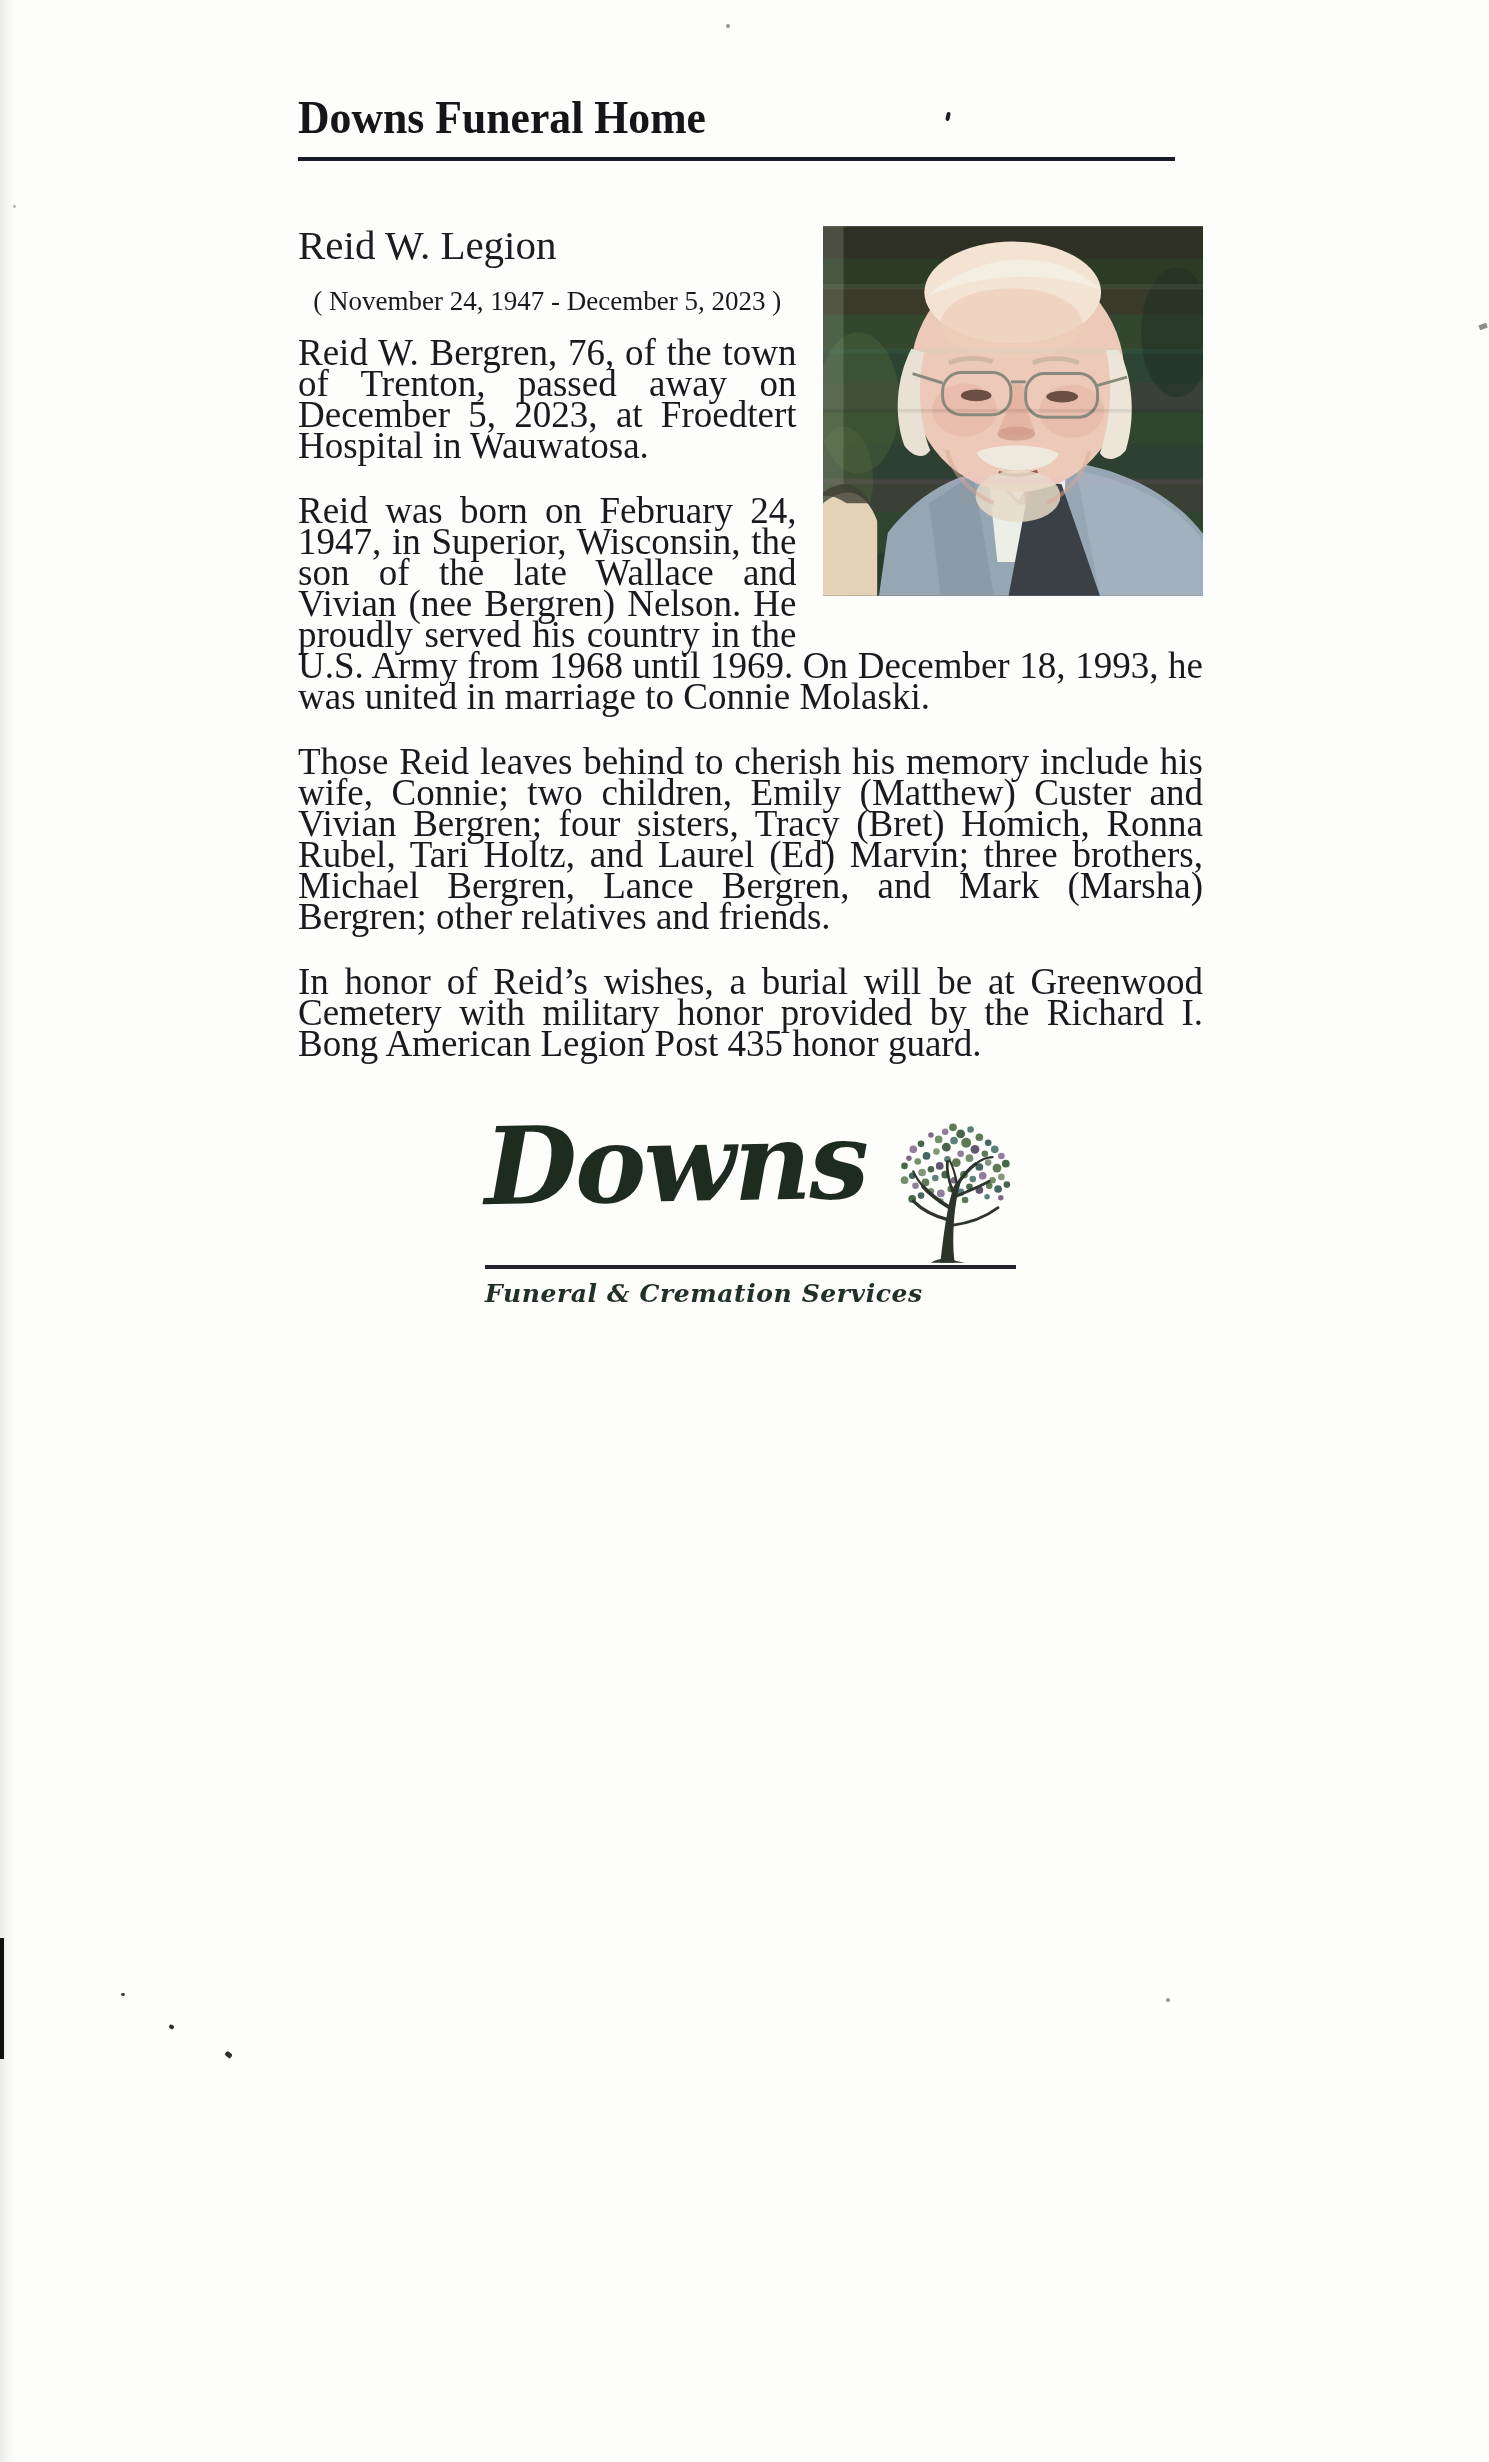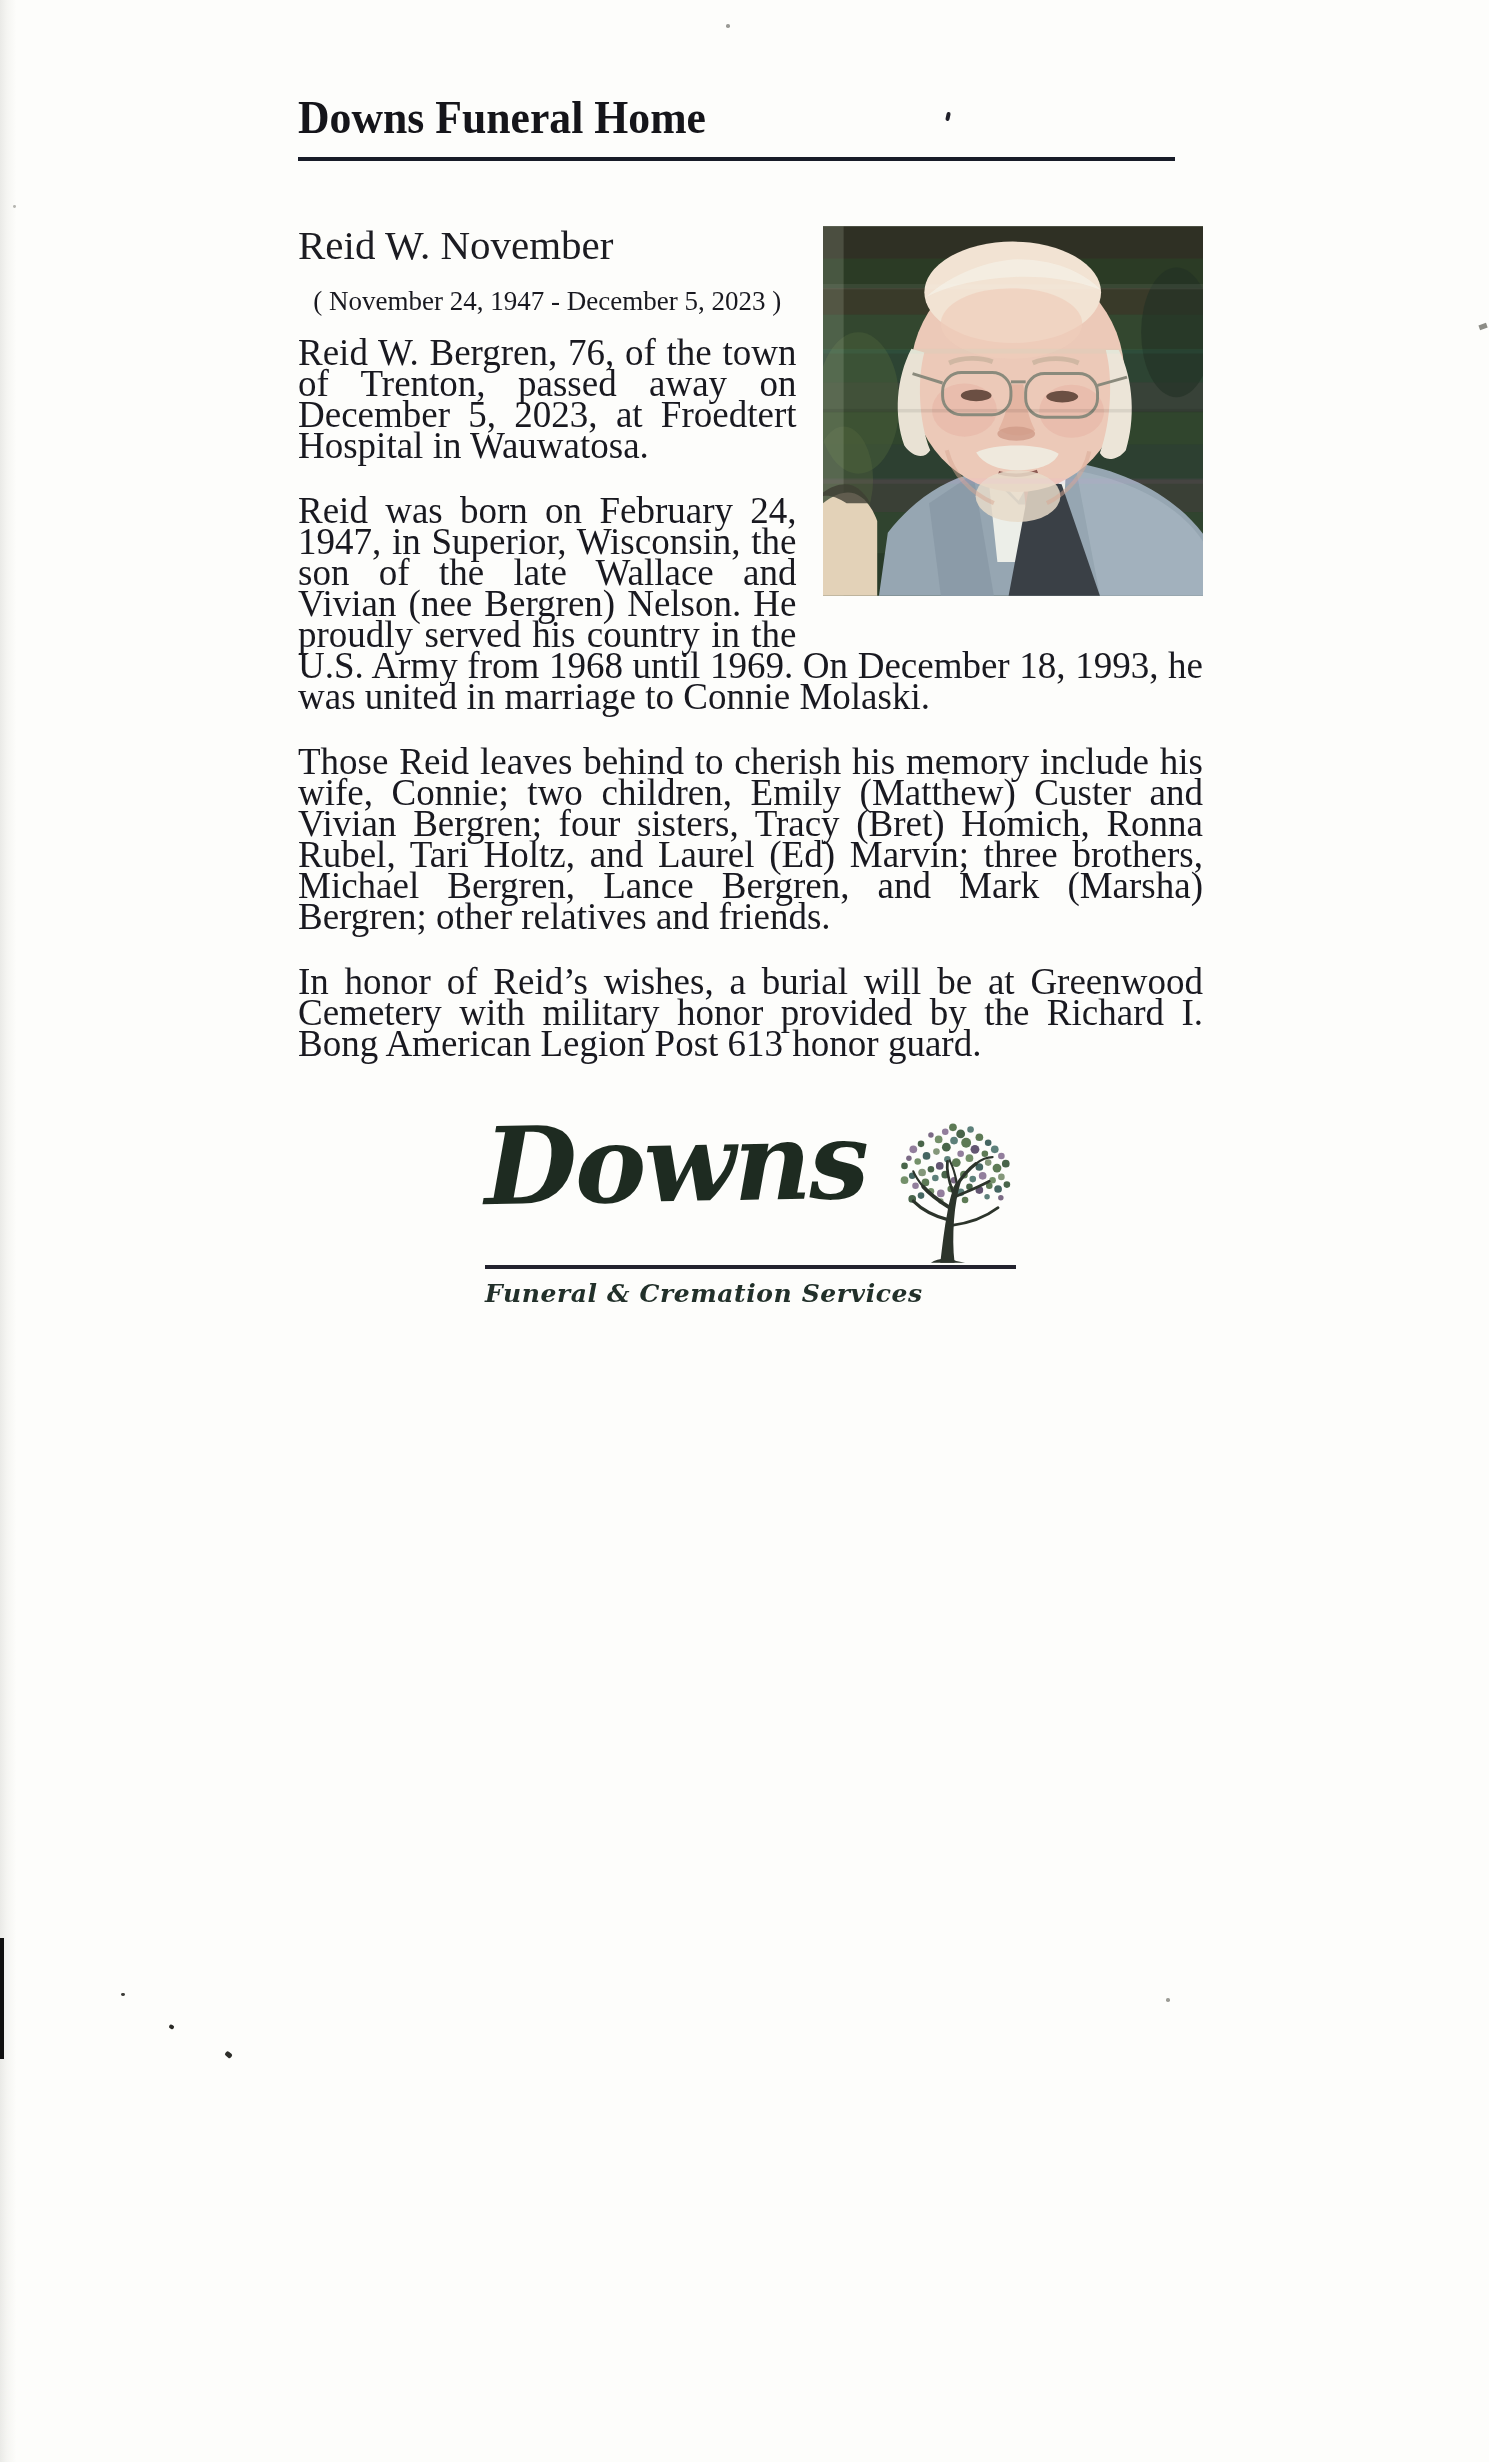--- a/index.html
+++ b/index.html
@@ -132,27 +132,27 @@
 
         <g>
           <rect y="98" width="645" height="9" fill="#ffffff" opacity=".07"></rect>
           <rect y="208" width="645" height="8" fill="#4cffd0" opacity=".05"></rect>
           <rect y="428" width="645" height="9" fill="#ff8cff" opacity=".06"></rect>
           <rect y="310" width="645" height="6" fill="#000000" opacity=".08"></rect>
         </g>
       </svg>
     </div>
 
-    <h2 class="person-name">Reid W. November</h2>
+    <h2 class="person-name">Reid W. Legion</h2>
     <div class="dates">( November 24, 1947 - December 5, 2023 )</div>
 
     <p class="body">Reid W. Bergren, 76, of the town of Trenton, passed away on December 5, 2023, at Froedtert Hospital in Wauwatosa.</p>
     <p class="body">Reid was born on February 24, 1947, in Superior, Wisconsin, the son of the late Wallace and Vivian (nee Bergren) Nelson. He proudly served his country in the U.S. Army from 1968 until 1969. On December 18, 1993, he was united in marriage to Connie Molaski.</p>
     <p class="body">Those Reid leaves behind to cherish his memory include his wife, Connie; two children, Emily (Matthew) Custer and Vivian Bergren; four sisters, Tracy (Bret) Homich, Ronna Rubel, Tari Holtz, and Laurel (Ed) Marvin; three brothers, Michael Bergren, Lance Bergren, and Mark (Marsha) Bergren; other relatives and friends.</p>
-    <p class="body">In honor of Reid’s wishes, a burial will be at Greenwood Cemetery with military honor provided by the Richard I. Bong American Legion Post 613 honor guard.</p>
+    <p class="body">In honor of Reid’s wishes, a burial will be at Greenwood Cemetery with military honor provided by the Richard I. Bong American Legion Post 435 honor guard.</p>
 
     <div class="logo">
       <div class="logo-top">
         <div class="logo-script">Downs</div>
         <svg class="logo-tree" width="137" height="158" viewBox="0 0 232 268" xmlns="http://www.w3.org/2000/svg">
           <g>
             <circle cx="118" cy="22" r="7" fill="#5d7a55"></circle>
               <circle cx="104" cy="30" r="6" fill="#927e9c"></circle>
             <circle cx="132" cy="34" r="8" fill="#49654a"></circle>
               <circle cx="150" cy="26" r="6" fill="#5d807a"></circle>

